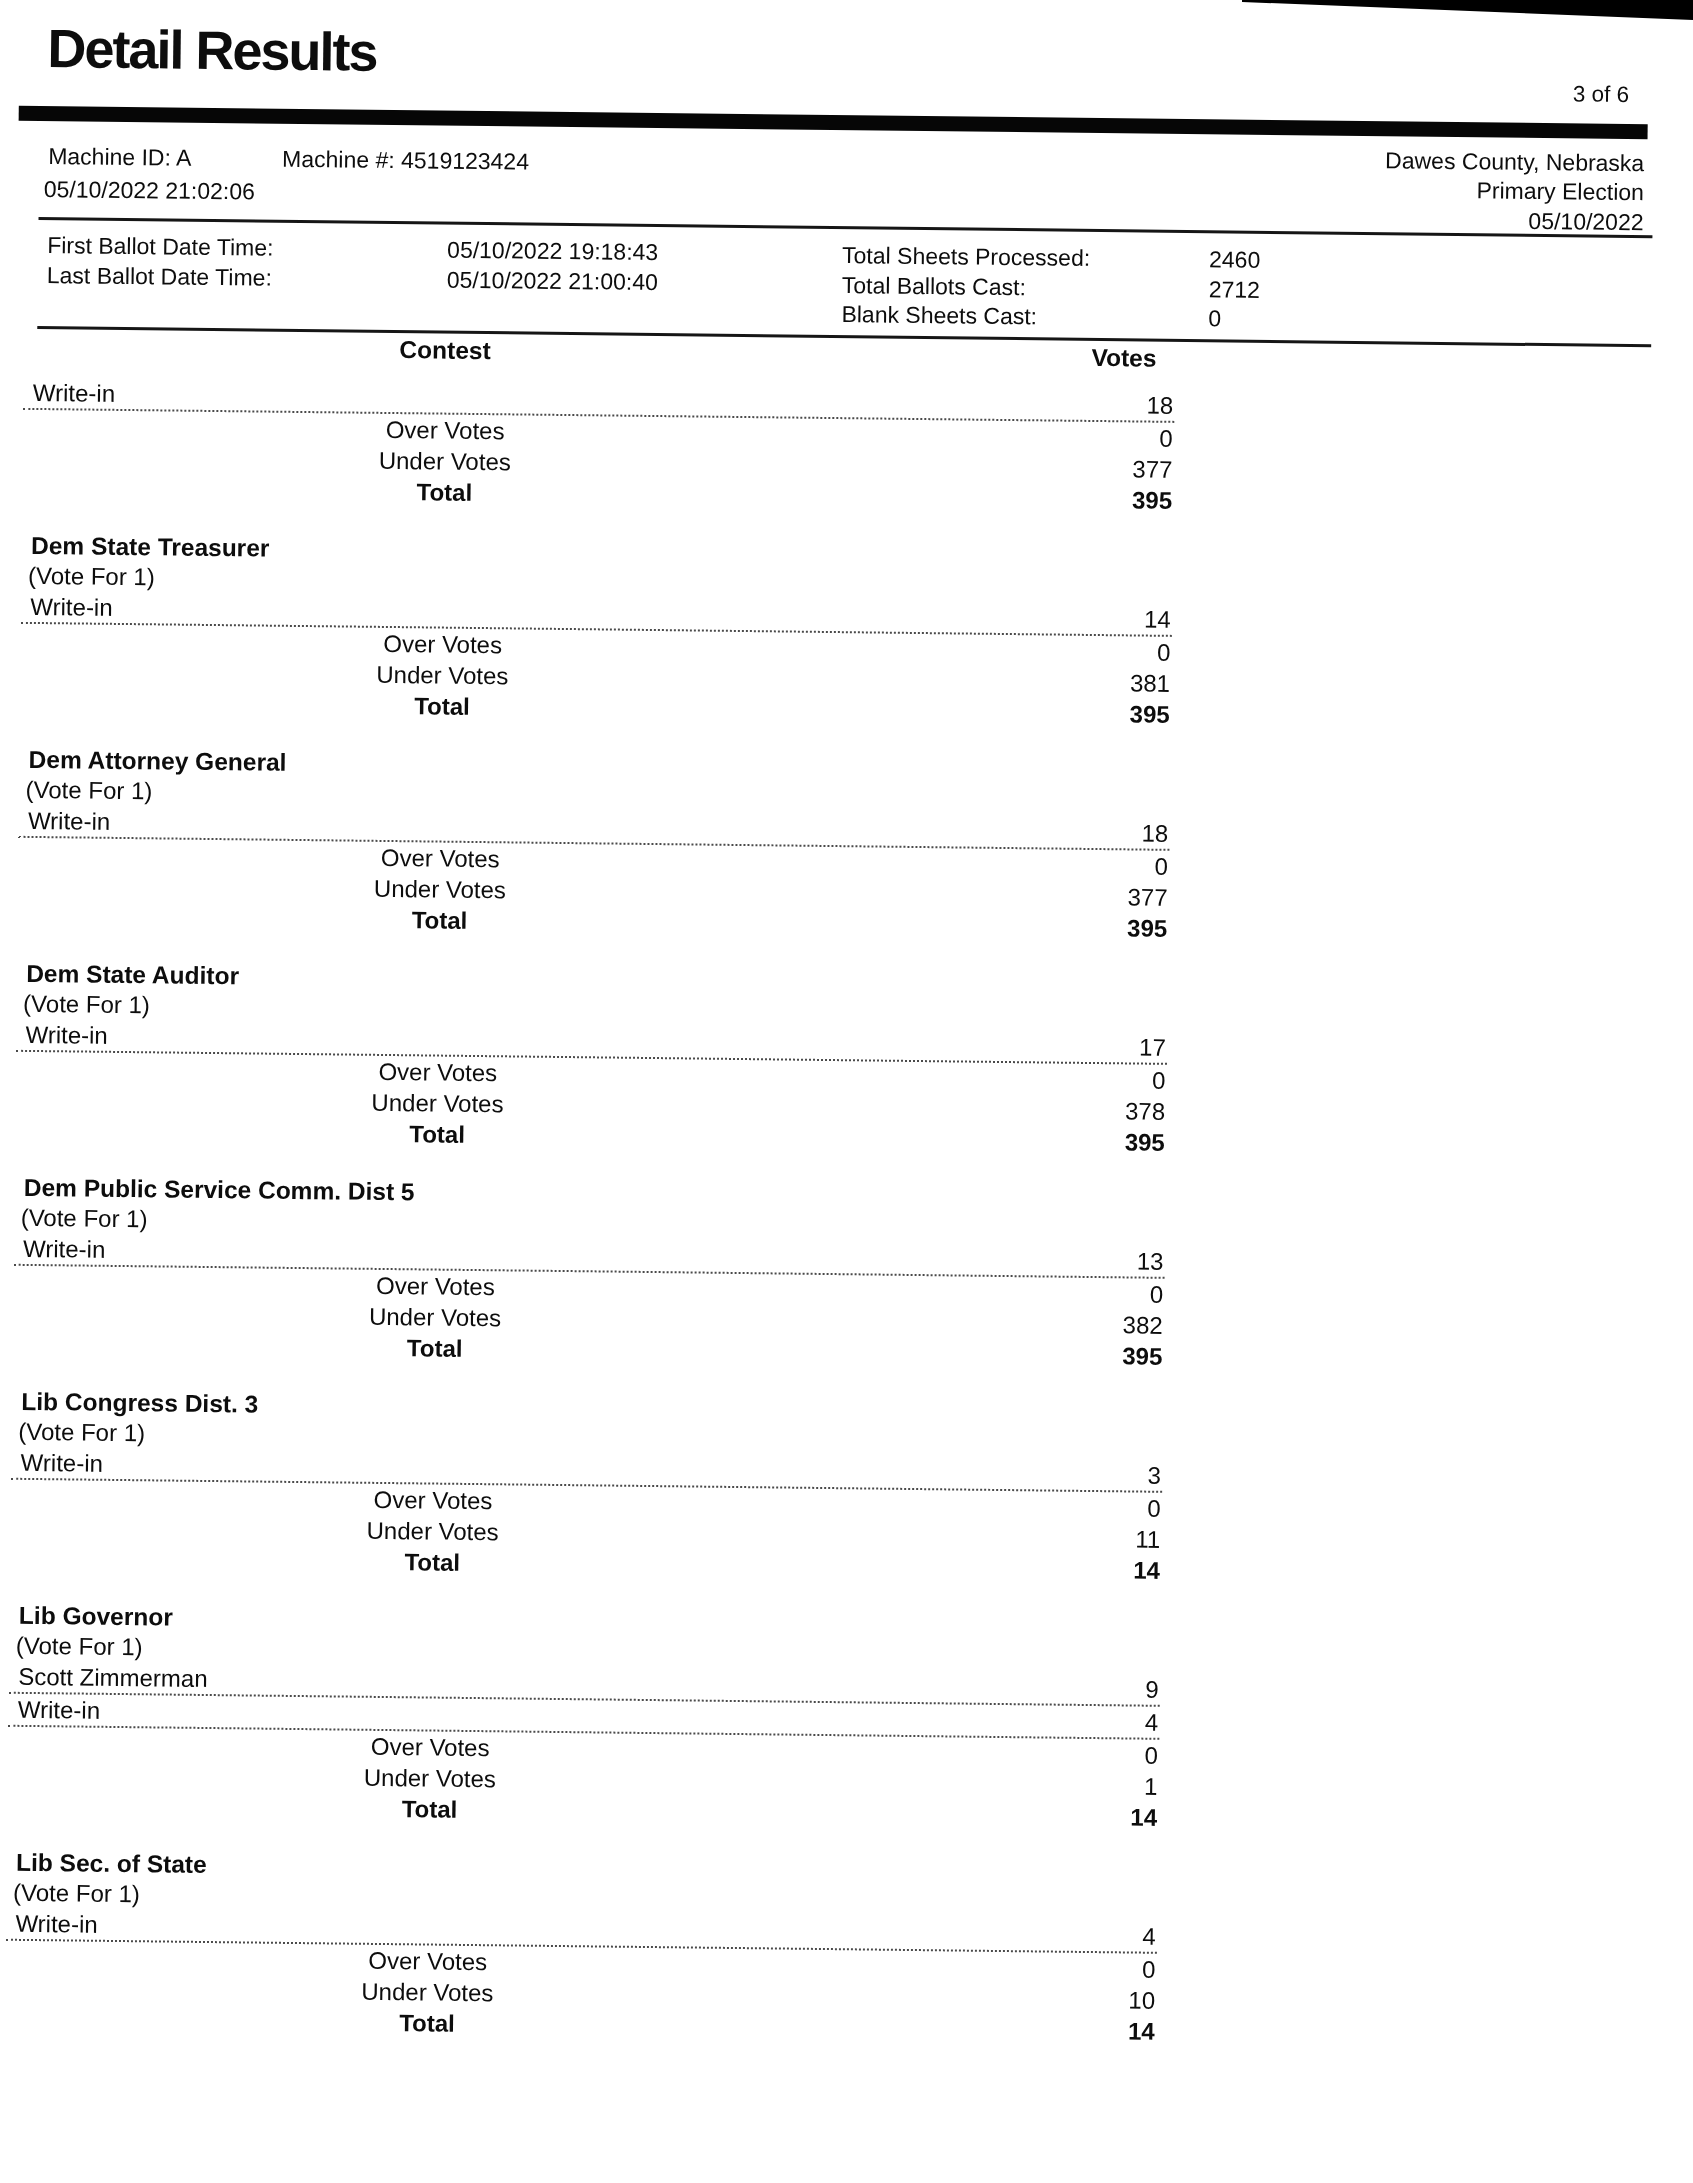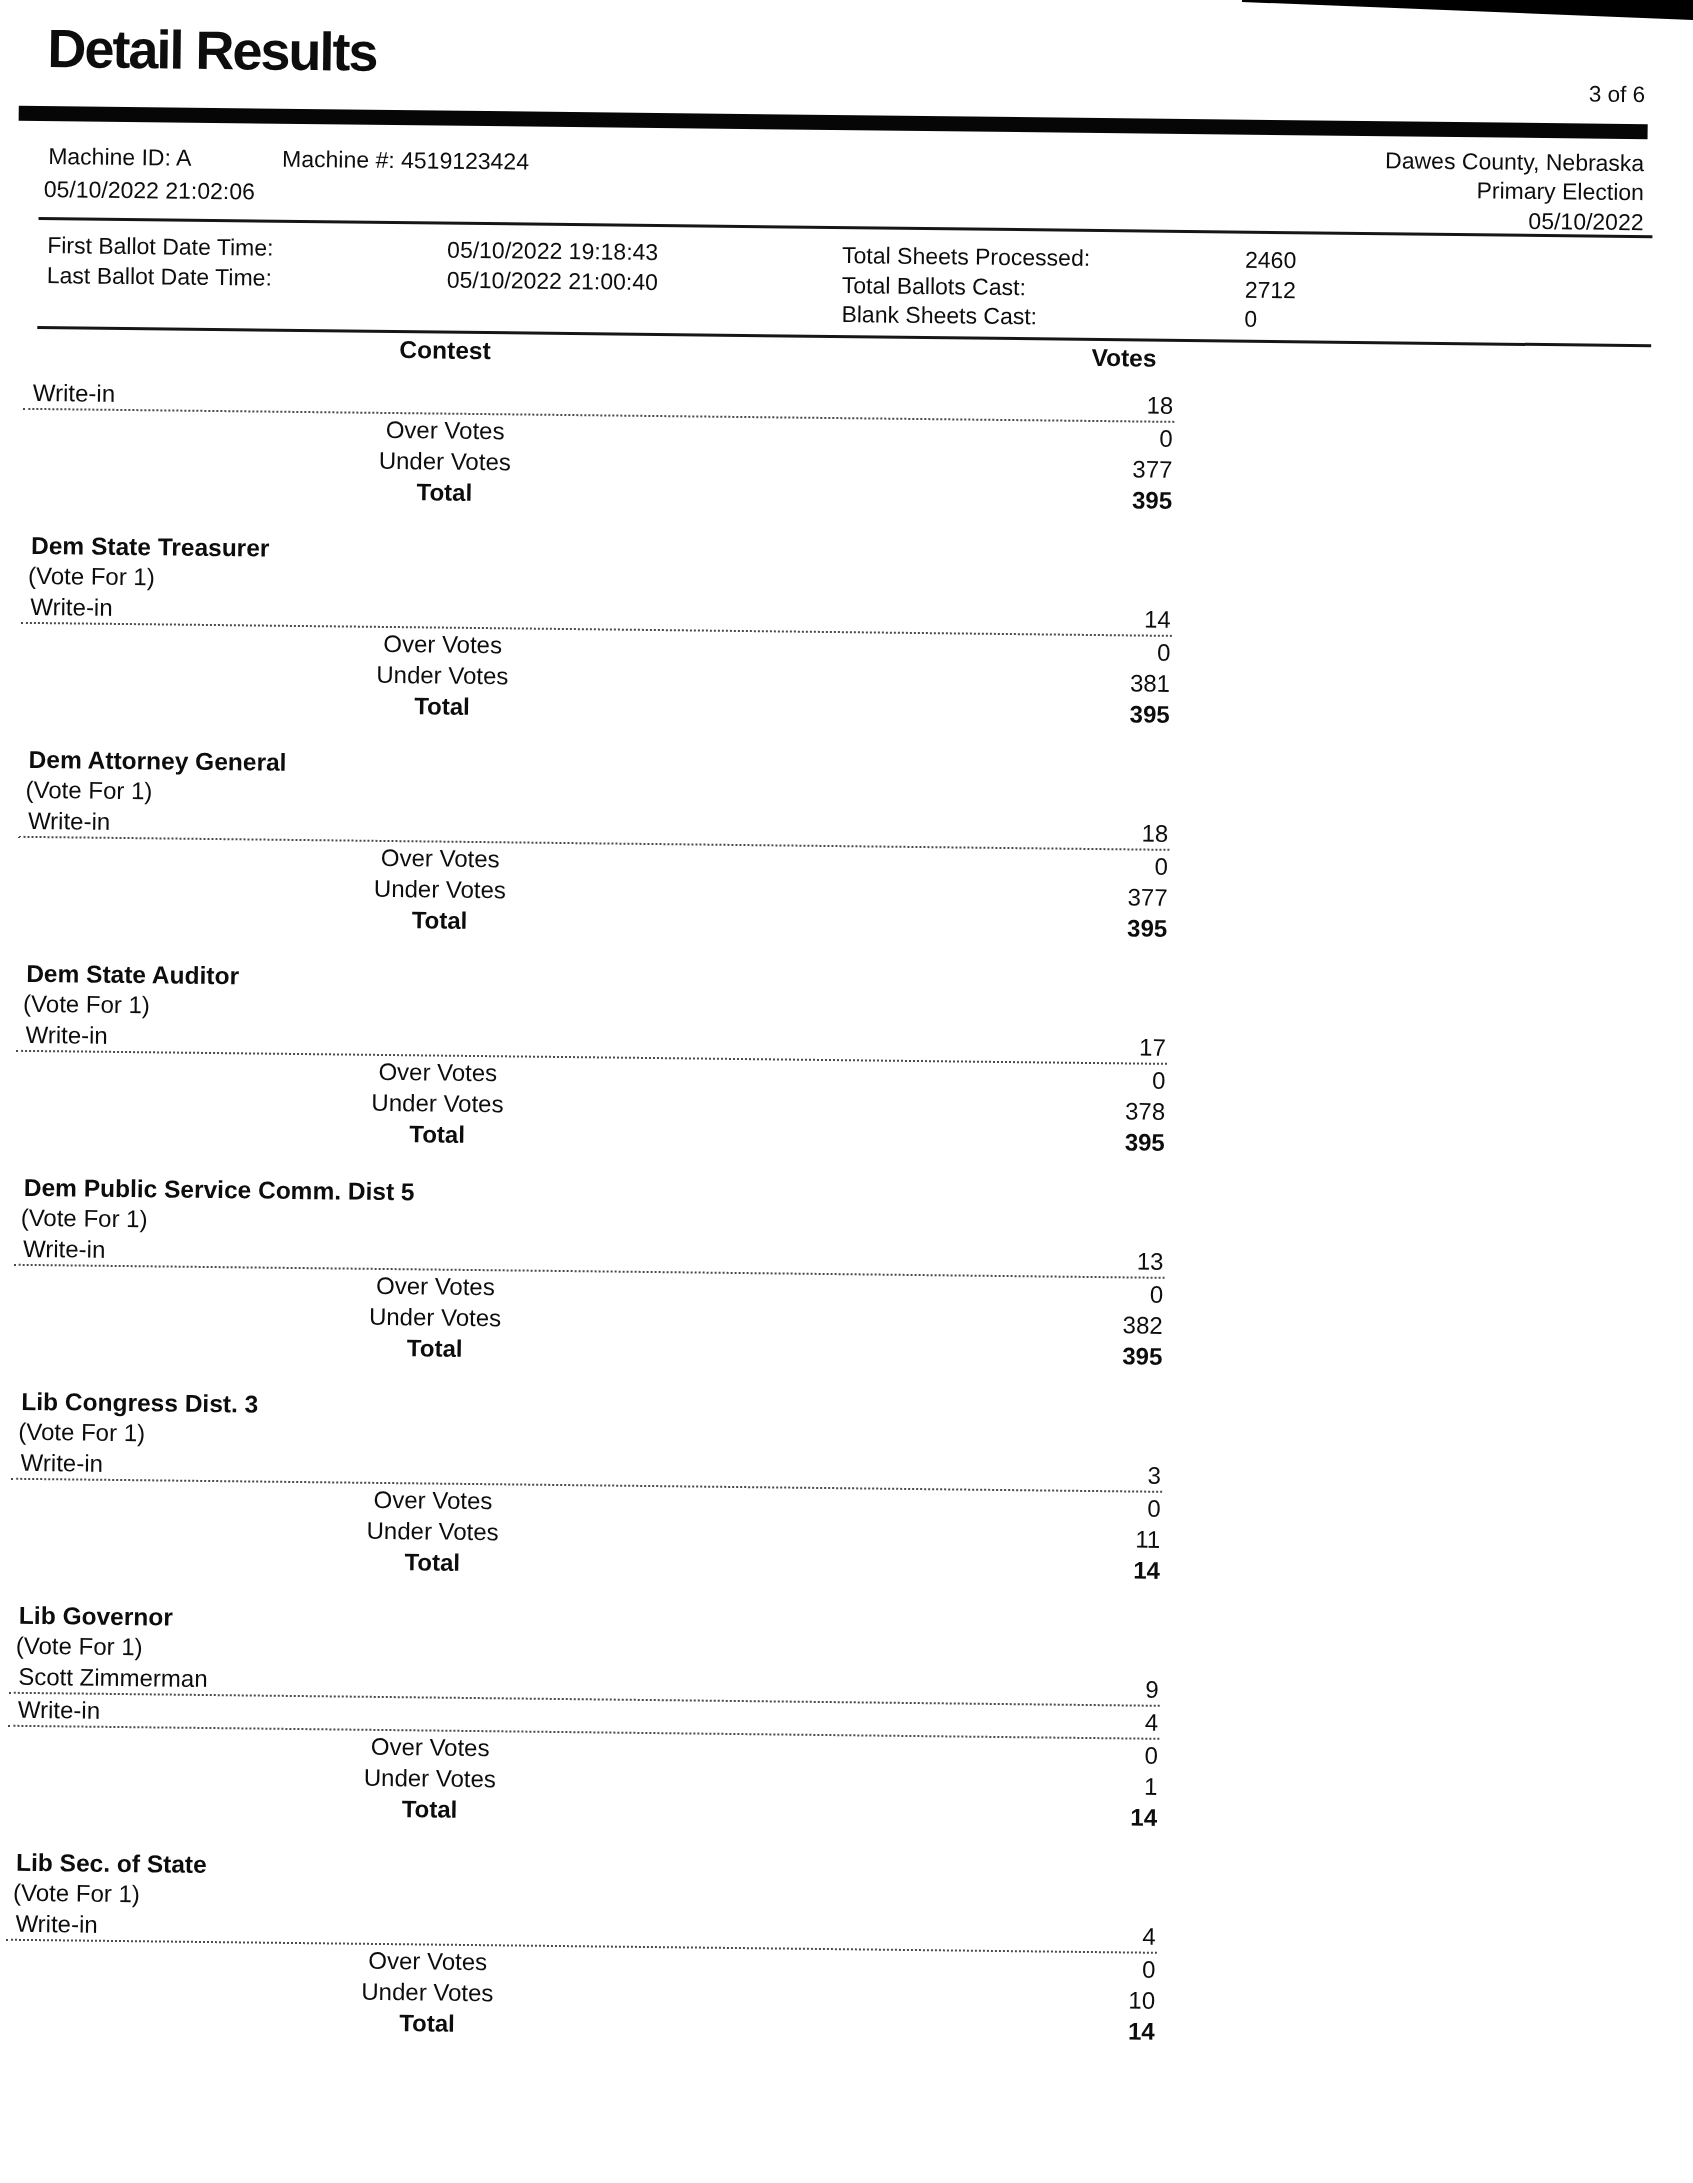--- a/index.html
+++ b/index.html
@@ -1,40 +1,40 @@
 <!DOCTYPE html>
 <html style="font-size:10.6px"><head>
 <meta charset="utf-8">
 <style>
   html,body{margin:0;padding:0;width:1694px;height:2183px;background:#ffffff;overflow:hidden}
   body{font-family:"Liberation Sans",sans-serif;color:#0d0d0d;-webkit-font-smoothing:antialiased}
   .sheet{position:absolute;left:0;top:0;width:1694px;height:2183px;transform:rotate(0.65deg);transform-origin:40px 0}
   .abs{position:absolute}
   .doc-title{left:48px;top:17px;font-size:54px;font-weight:bold;letter-spacing:-2px;white-space:nowrap}
-  .page-num{right:48px;top:64px;font-size:22.5px}
+  .page-num{right:64px;top:64px;font-size:22.5px}
   .title-bar{left:20px;top:106px;width:1629px;height:15px;background:#060606}
   .top-edge-wedge{position:absolute;left:1242px;top:0;width:451px;height:20px;background:#000;
     clip-path:polygon(0 0,100% 0,100% 100%,0 10%)}
   .hdr-text{font-size:23px;white-space:nowrap}
   .machine-id{left:50px;top:143px}
   .machine-no{left:284px;top:143px}
   .right-block{right:48px;text-align:right}
   .county{top:132px}
   .election{top:161px}
   .election-date{top:191px}
   .timestamp{left:46px;top:176px}
   .hairline{background:#161616;height:3.3px}
   .rule-1{left:41px;top:217px;width:1614px}
   .rule-2{left:41px;top:326px;width:1614px}
   .fb-label{left:50px;top:232px}
   .fb-value{left:450px;top:232px}
   .lb-label{left:50px;top:262px}
   .lb-value{left:450px;top:262px}
   .mid-label{left:845px}
-  .mid-value{left:1248px}
+  .mid-value{left:1212px}
   .r1{top:233px}.r2{top:263px}.r3{top:292px}
   .col-head{top:332px;width:198px;text-align:center;font-size:24.5px;font-weight:bold}
   .contest-col-head{left:350px}
   .votes-col-head{left:1029px}
   .contests{position:absolute;left:28px;top:370px;width:1151px}
   .contest{margin-top:28px}
   .contest:first-child{margin-top:6.6px}
   .contest-title{font-size:24.5px;font-weight:bold;line-height:30px;padding-left:9.3px;white-space:nowrap}
   .vote-for{font-size:24px;line-height:30px;padding-left:6.6px;white-space:nowrap}
   .row{display:flex;align-items:baseline;font-size:24px;line-height:31px}

